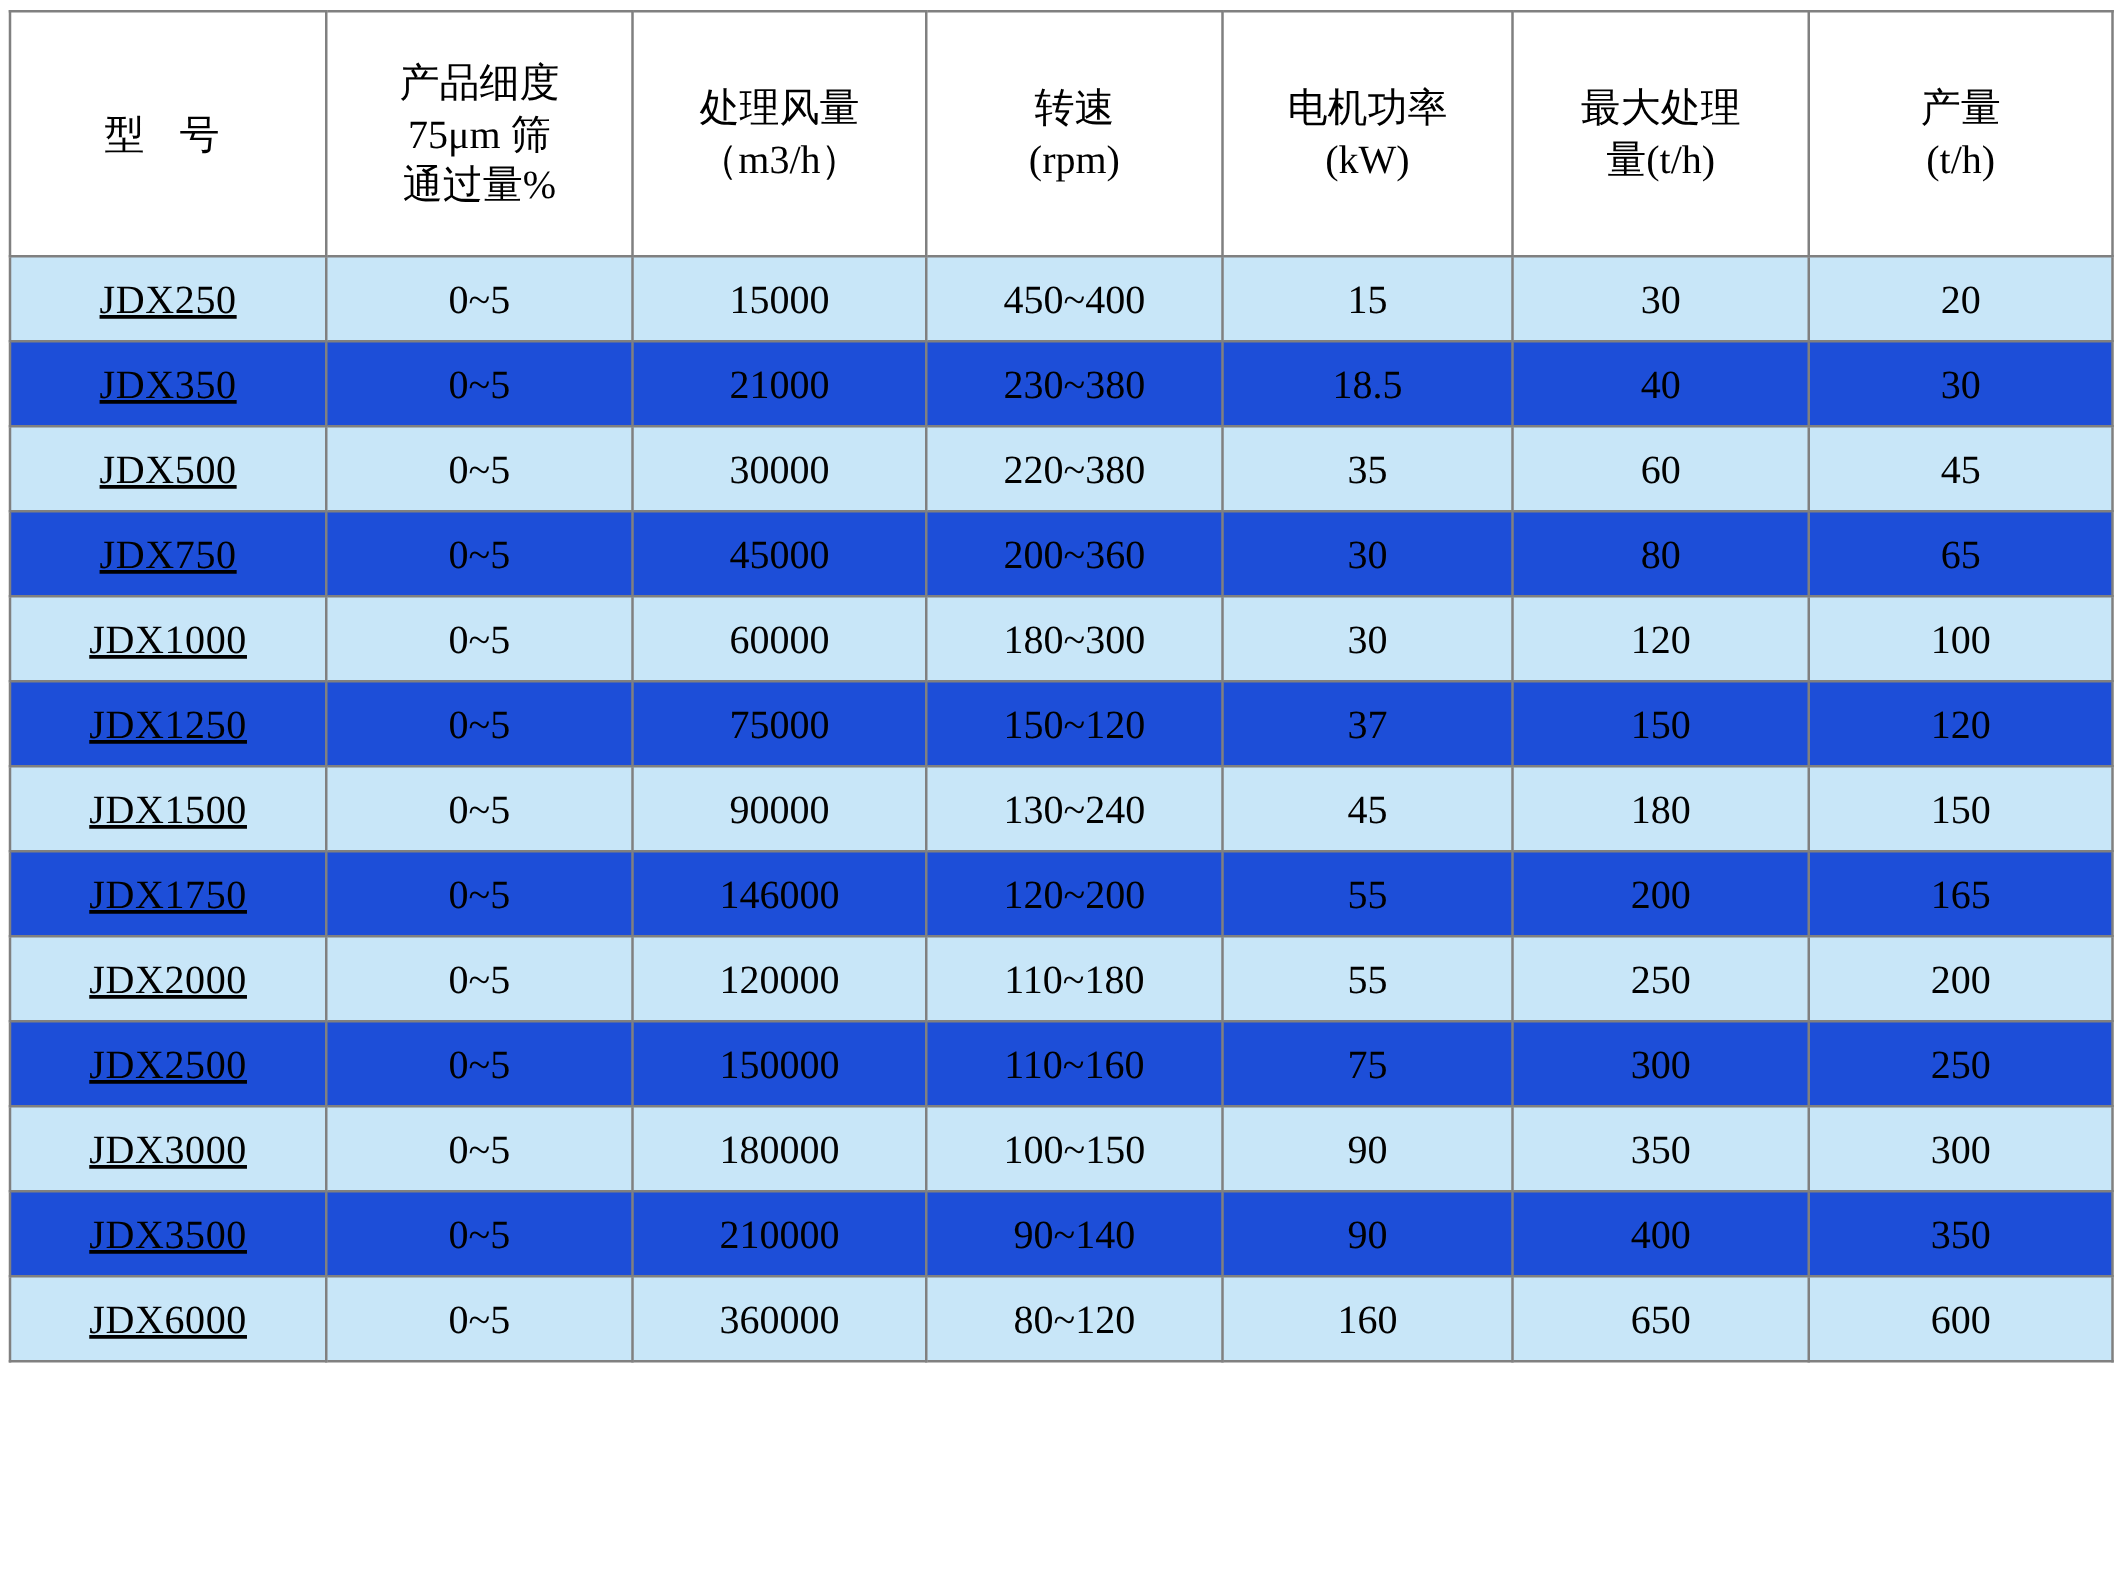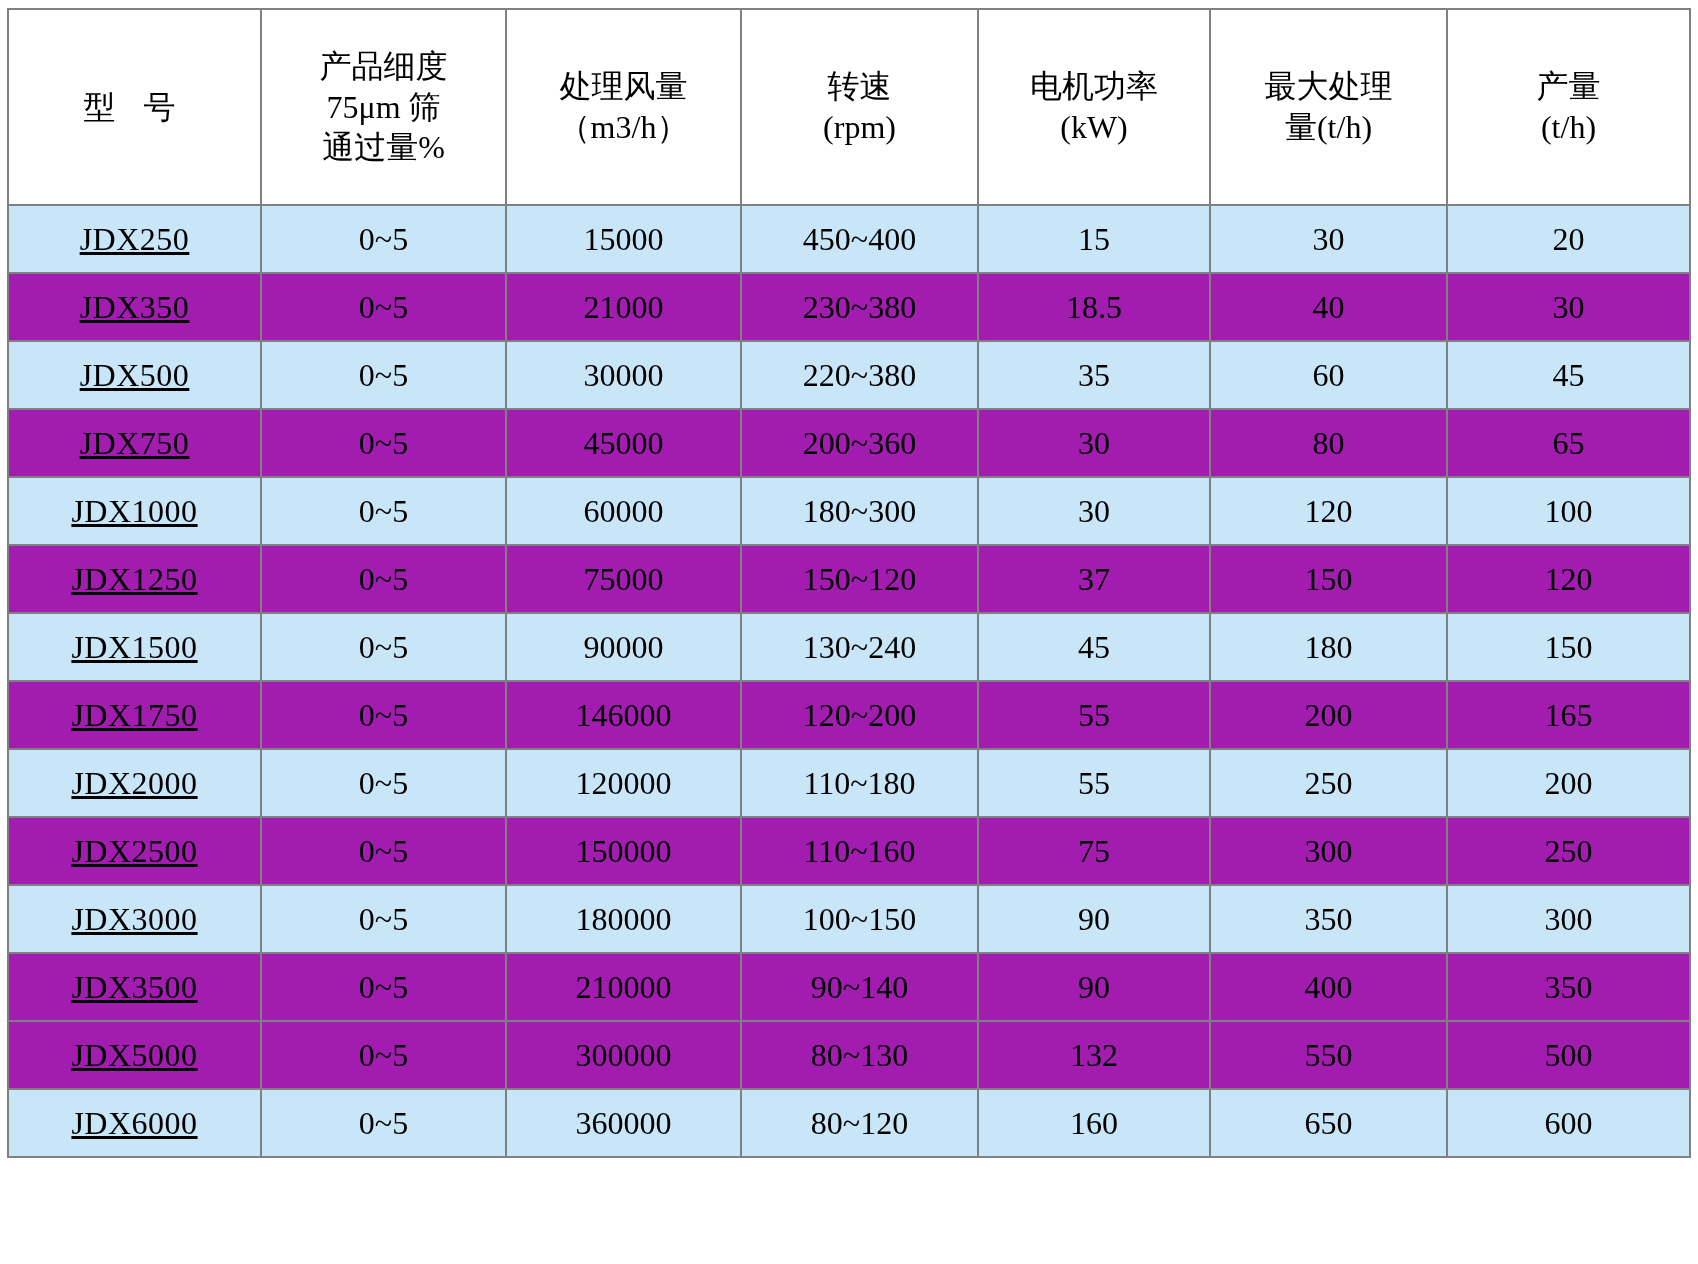--- a/index.html
+++ b/index.html
@@ -44,21 +44,21 @@
     display: block;
   }
   tbody td {
     height: 62px;
     font-size: 33px;
   }
   tbody tr.shaded td {
     background: #c8e6f8;
   }
   tbody tr.plain td {
-    background: #a21caf;
+    background: #1d4ed8;
   }
   
   col.c0 { width: 253px; }
   col.c1 { width: 245px; }
   col.c2 { width: 235px; }
   col.c3 { width: 237px; }
   col.c4 { width: 232px; }
   col.c5 { width: 237px; }
   col.c6 { width: 243px; }
   .model-cell { letter-spacing: 0.5px; text-decoration: underline; }
@@ -212,29 +212,20 @@
         </tr>
         <tr class="plain">
           <td class="model-cell">JDX3500</td>
           <td>0~5</td>
           <td>210000</td>
           <td>90~140</td>
           <td>90</td>
           <td>400</td>
           <td>350</td>
         </tr>
-        <tr class="plain">
-          <td class="model-cell">JDX5000</td>
-          <td>0~5</td>
-          <td>300000</td>
-          <td>80~130</td>
-          <td>132</td>
-          <td>550</td>
-          <td>500</td>
-        </tr>
         <tr class="shaded">
           <td class="model-cell">JDX6000</td>
           <td>0~5</td>
           <td>360000</td>
           <td>80~120</td>
           <td>160</td>
           <td>650</td>
           <td>600</td>
         </tr>
       </tbody>

